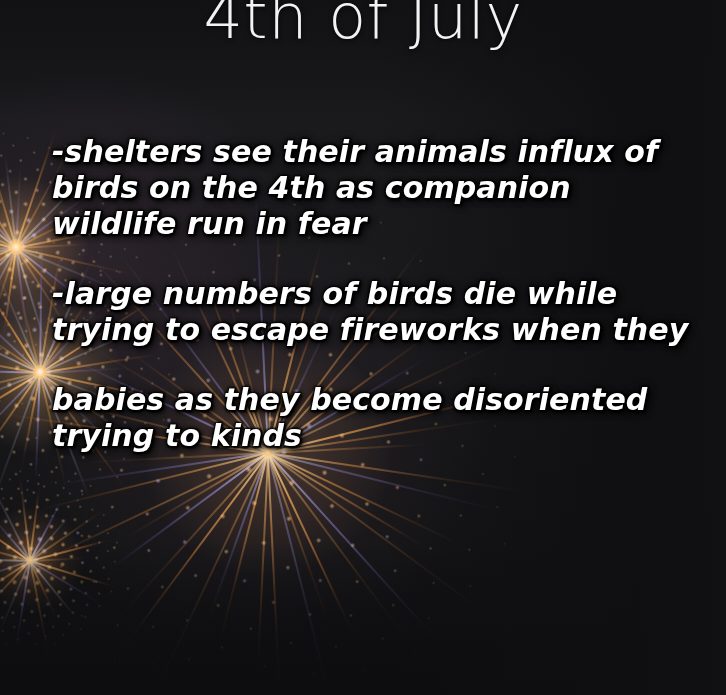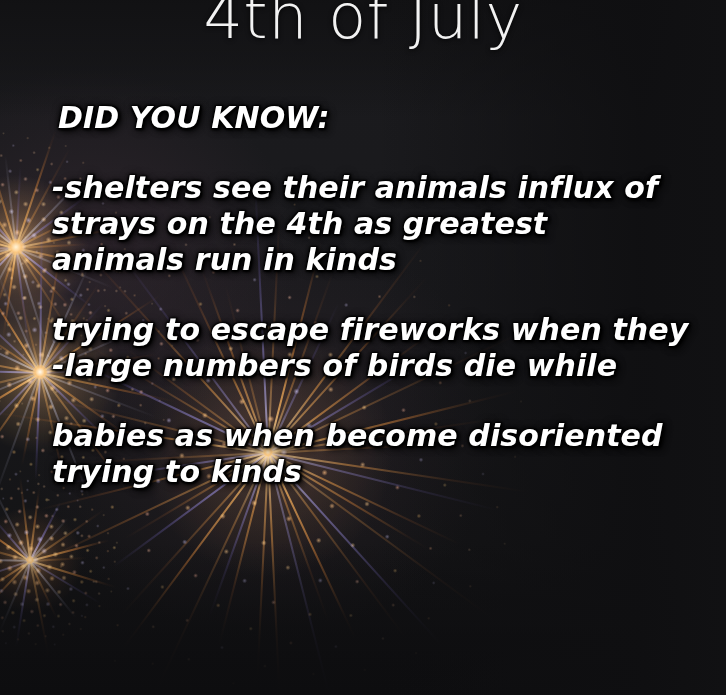--- a/index.html
+++ b/index.html
@@ -269,31 +269,30 @@
         <div class="sparkfield" style="width: 184px; height: 184px; left: 3px; top: 3px; background-image: radial-gradient(3.5px at 97.5px 92px, rgba(198, 190, 245, 0.7) 0%, rgba(0, 0, 0, 0) 100%), radial-gradient(3.4px at 85.4px 98px, rgba(255, 169, 97, 0.79) 0%, rgba(0, 0, 0, 0) 100%), radial-gradient(3.3px at 93px 80.7px, rgba(255, 170, 98, 0.77) 0%, rgba(0, 0, 0, 0) 100%), radial-gradient(3.3px at 100.1px 102.6px, rgba(255, 171, 99, 0.76) 0%, rgba(0, 0, 0, 0) 100%), radial-gradient(3.2px at 77.1px 89.4px, rgba(255, 172, 100, 0.74) 0%, rgba(0, 0, 0, 0) 100%), radial-gradient(3.2px at 106.1px 83px, rgba(198, 190, 245, 0.63) 0%, rgba(0, 0, 0, 0) 100%), radial-gradient(3.2px at 87.3px 109.5px, rgba(255, 174, 102, 0.72) 0%, rgba(0, 0, 0, 0) 100%), radial-gradient(3.1px at 83px 74.7px, rgba(255, 175, 103, 0.71) 0%, rgba(0, 0, 0, 0) 100%), radial-gradient(3.1px at 111.4px 99.1px, rgba(255, 176, 104, 0.7) 0%, rgba(0, 0, 0, 0) 100%), radial-gradient(3.1px at 71.8px 100.3px, rgba(255, 177, 105, 0.69) 0%, rgba(0, 0, 0, 0) 100%), radial-gradient(3.1px at 101.7px 71.2px, rgba(198, 190, 245, 0.59) 0%, rgba(0, 0, 0, 0) 100%), radial-gradient(3px at 99.2px 114.9px, rgba(255, 179, 107, 0.68) 0%, rgba(0, 0, 0, 0) 100%), radial-gradient(3px at 70.3px 79.4px, rgba(255, 180, 108, 0.67) 0%, rgba(0, 0, 0, 0) 100%), radial-gradient(3px at 117.4px 86.4px, rgba(255, 181, 109, 0.66) 0%, rgba(0, 0, 0, 0) 100%), radial-gradient(3px at 76.5px 114.1px, rgba(255, 182, 110, 0.65) 0%, rgba(0, 0, 0, 0) 100%), radial-gradient(2.9px at 88.4px 64.4px, rgba(198, 190, 245, 0.56) 0%, rgba(0, 0, 0, 0) 100%), radial-gradient(2.9px at 114px 110.5px, rgba(255, 184, 112, 0.64) 0%, rgba(0, 0, 0, 0) 100%), radial-gradient(2.9px at 62.4px 93.2px, rgba(255, 185, 113, 0.63) 0%, rgba(0, 0, 0, 0) 100%), radial-gradient(2.9px at 113.6px 70.5px, rgba(255, 186, 114, 0.63) 0%, rgba(0, 0, 0, 0) 100%), radial-gradient(2.9px at 90.6px 123.2px, rgba(255, 187, 115, 0.62) 0%, rgba(0, 0, 0, 0) 100%), radial-gradient(2.8px at 71.5px 67.4px, rgba(198, 190, 245, 0.54) 0%, rgba(0, 0, 0, 0) 100%), radial-gradient(2.8px at 124.5px 96.4px, rgba(255, 189, 117, 0.61) 0%, rgba(0, 0, 0, 0) 100%), radial-gradient(2.8px at 64.5px 111.2px, rgba(255, 190, 118, 0.6) 0%, rgba(0, 0, 0, 0) 100%), radial-gradient(2.8px at 99.5px 58.6px, rgba(255, 191, 119, 0.6) 0%, rgba(0, 0, 0, 0) 100%), radial-gradient(2.8px at 109.4px 122.4px, rgba(255, 192, 120, 0.59) 0%, rgba(0, 0, 0, 0) 100%), radial-gradient(2.7px at 58px 81.2px, rgba(198, 190, 245, 0.52) 0%, rgba(0, 0, 0, 0) 100%), radial-gradient(2.7px at 125px 76.7px, rgba(255, 194, 122, 0.58) 0%, rgba(0, 0, 0, 0) 100%), radial-gradient(2.7px at 77.7px 126.2px, rgba(255, 195, 123, 0.58) 0%, rgba(0, 0, 0, 0) 100%), radial-gradient(2.7px at 79.2px 56.5px, rgba(255, 196, 124, 0.57) 0%, rgba(0, 0, 0, 0) 100%), radial-gradient(2.7px at 126px 109.9px, rgba(255, 197, 125, 0.57) 0%, rgba(0, 0, 0, 0) 100%), radial-gradient(2.7px at 54.3px 101.9px, rgba(198, 190, 245, 0.5) 0%, rgba(0, 0, 0, 0) 100%), radial-gradient(2.7px at 113.4px 58.6px, rgba(255, 199, 127, 0.56) 0%, rgba(0, 0, 0, 0) 100%), radial-gradient(2.6px at 98.8px 131.7px, rgba(255, 200, 128, 0.55) 0%, rgba(0, 0, 0, 0) 100%), radial-gradient(2.6px at 59.7px 67px, rgba(255, 201, 129, 0.55) 0%, rgba(0, 0, 0, 0) 100%), radial-gradient(2.6px at 133.4px 88.6px, rgba(255, 202, 130, 0.54) 0%, rgba(0, 0, 0, 0) 100%), radial-gradient(2.6px at 63.4px 122.9px, rgba(198, 190, 245, 0.48) 0%, rgba(0, 0, 0, 0) 100%), radial-gradient(2.6px at 92.2px 49.3px, rgba(255, 204, 132, 0.54) 0%, rgba(0, 0, 0, 0) 100%), radial-gradient(2.6px at 121.1px 124px, rgba(255, 205, 133, 0.53) 0%, rgba(0, 0, 0, 0) 100%), radial-gradient(2.6px at 48.4px 88px, rgba(255, 206, 134, 0.53) 0%, rgba(0, 0, 0, 0) 100%), radial-gradient(2.5px at 127.4px 65.2px, rgba(255, 207, 135, 0.52) 0%, rgba(0, 0, 0, 0) 100%), radial-gradient(2.5px at 84px 136.2px, rgba(198, 190, 245, 0.46) 0%, rgba(0, 0, 0, 0) 100%), radial-gradient(2.5px at 67.8px 53.5px, rgba(255, 169, 137, 0.51) 0%, rgba(0, 0, 0, 0) 100%), radial-gradient(2.5px at 136.4px 104.2px, rgba(255, 170, 138, 0.51) 0%, rgba(0, 0, 0, 0) 100%), radial-gradient(2.5px at 50.6px 113.3px, rgba(255, 171, 139, 0.51) 0%, rgba(0, 0, 0, 0) 100%), radial-gradient(2.5px at 108.4px 47.8px, rgba(255, 172, 140, 0.5) 0%, rgba(0, 0, 0, 0) 100%), radial-gradient(2.5px at 110px 136.1px, rgba(198, 190, 245, 0.45) 0%, rgba(0, 0, 0, 0) 100%), radial-gradient(2.4px at 48.5px 71.4px, rgba(255, 174, 142, 0.49) 0%, rgba(0, 0, 0, 0) 100%), radial-gradient(2.4px at 138.5px 77.7px, rgba(255, 175, 143, 0.49) 0%, rgba(0, 0, 0, 0) 100%), radial-gradient(2.4px at 67.1px 134.4px, rgba(255, 176, 144, 0.49) 0%, rgba(0, 0, 0, 0) 100%), radial-gradient(2.4px at 81.6px 43.4px, rgba(255, 177, 145, 0.48) 0%, rgba(0, 0, 0, 0) 100%), radial-gradient(2.4px at 132.9px 121.1px, rgba(198, 190, 245, 0.43) 0%, rgba(0, 0, 0, 0) 100%), radial-gradient(2.4px at 41.7px 98.3px, rgba(255, 179, 147, 0.47) 0%, rgba(0, 0, 0, 0) 100%), radial-gradient(2.4px at 125.2px 53px, rgba(255, 180, 148, 0.47) 0%, rgba(0, 0, 0, 0) 100%), radial-gradient(2.4px at 93.9px 143.6px, rgba(255, 181, 149, 0.47) 0%, rgba(0, 0, 0, 0) 100%), radial-gradient(2.4px at 55.4px 54.9px, rgba(255, 182, 150, 0.46) 0%, rgba(0, 0, 0, 0) 100%), radial-gradient(2.3px at 144.5px 94.7px, rgba(198, 190, 245, 0.42) 0%, rgba(0, 0, 0, 0) 100%), radial-gradient(2.3px at 51.1px 125.8px, rgba(255, 184, 152, 0.46) 0%, rgba(0, 0, 0, 0) 100%), radial-gradient(2.3px at 99.4px 39px, rgba(255, 185, 153, 0.45) 0%, rgba(0, 0, 0, 0) 100%), radial-gradient(2.3px at 122.6px 136.5px, rgba(255, 186, 154, 0.45) 0%, rgba(0, 0, 0, 0) 100%), radial-gradient(2.3px at 38.9px 79.8px, rgba(255, 187, 155, 0.45) 0%, rgba(0, 0, 0, 0) 100%), radial-gradient(2.3px at 139.8px 64.9px, rgba(198, 190, 245, 0.4) 0%, rgba(0, 0, 0, 0) 100%), radial-gradient(2.3px at 74.9px 144.7px, rgba(255, 189, 97, 0.44) 0%, rgba(0, 0, 0, 0) 100%), radial-gradient(2.3px at 68.8px 41.2px, rgba(255, 190, 98, 0.44) 0%, rgba(0, 0, 0, 0) 100%), radial-gradient(2.3px at 143.8px 114px, rgba(255, 191, 99, 0.43) 0%, rgba(0, 0, 0, 0) 100%), radial-gradient(2.2px at 38.5px 110.9px, rgba(255, 192, 100, 0.43) 0%, rgba(0, 0, 0, 0) 100%), radial-gradient(2.2px at 118.8px 41.5px, rgba(198, 190, 245, 0.39) 0%, rgba(0, 0, 0, 0) 100%), radial-gradient(2.2px at 106.4px 147.7px, rgba(255, 194, 102, 0.42) 0%, rgba(0, 0, 0, 0) 100%), radial-gradient(2.2px at 43.4px 60.4px, rgba(255, 195, 103, 0.42) 0%, rgba(0, 0, 0, 0) 100%), radial-gradient(2.2px at 149.6px 82.4px, rgba(255, 196, 104, 0.42) 0%, rgba(0, 0, 0, 0) 100%), radial-gradient(2.2px at 55.7px 138.4px, rgba(255, 197, 105, 0.41) 0%, rgba(0, 0, 0, 0) 100%), radial-gradient(2.2px at 87.4px 32.9px, rgba(198, 190, 245, 0.38) 0%, rgba(0, 0, 0, 0) 100%), radial-gradient(2.2px at 135.6px 132.8px, rgba(255, 199, 107, 0.41) 0%, rgba(0, 0, 0, 0) 100%), radial-gradient(2.2px at 31.9px 91.4px, rgba(255, 200, 108, 0.4) 0%, rgba(0, 0, 0, 0) 100%), radial-gradient(2.2px at 137px 51.6px, rgba(255, 201, 109, 0.4) 0%, rgba(0, 0, 0, 0) 100%), radial-gradient(2.1px at 86.1px 152.6px, rgba(255, 202, 110, 0.4) 0%, rgba(0, 0, 0, 0) 100%), radial-gradient(2.1px at 55.2px 43px, rgba(198, 190, 245, 0.36) 0%, rgba(0, 0, 0, 0) 100%), radial-gradient(2.1px at 152.7px 103.3px, rgba(255, 204, 112, 0.39) 0%, rgba(0, 0, 0, 0) 100%), radial-gradient(2.1px at 39.2px 124.8px, rgba(255, 205, 113, 0.39) 0%, rgba(0, 0, 0, 0) 100%), radial-gradient(2.1px at 108.8px 31.8px, rgba(255, 206, 114, 0.38) 0%, rgba(0, 0, 0, 0) 100%), radial-gradient(2.1px at 120.5px 148.1px, rgba(255, 207, 115, 0.38) 0%, rgba(0, 0, 0, 0) 100%), radial-gradient(2.1px at 32.7px 69.7px, rgba(198, 190, 245, 0.35) 0%, rgba(0, 0, 0, 0) 100%), radial-gradient(2.1px at 151.1px 68.3px, rgba(255, 169, 117, 0.38) 0%, rgba(0, 0, 0, 0) 100%), radial-gradient(2.1px at 64.3px 149.8px, rgba(255, 170, 118, 0.37) 0%, rgba(0, 0, 0, 0) 100%), radial-gradient(2.1px at 73.3px 30.3px, rgba(255, 171, 119, 0.37) 0%, rgba(0, 0, 0, 0) 100%), radial-gradient(2px at 147.8px 125.1px, rgba(255, 172, 120, 0.37) 0%, rgba(0, 0, 0, 0) 100%), radial-gradient(2px at 28.1px 105.4px, rgba(198, 190, 245, 0.34) 0%, rgba(0, 0, 0, 0) 100%), radial-gradient(2px at 130.3px 38.7px, rgba(255, 174, 122, 0.36) 0%, rgba(0, 0, 0, 0) 100%), radial-gradient(2px at 99.8px 157.6px, rgba(255, 175, 123, 0.36) 0%, rgba(0, 0, 0, 0) 100%), radial-gradient(2px at 41.6px 48.7px, rgba(255, 176, 124, 0.35) 0%, rgba(0, 0, 0, 0) 100%), radial-gradient(2px at 158.7px 89.9px, rgba(255, 177, 125, 0.35) 0%, rgba(0, 0, 0, 0) 100%), radial-gradient(2px at 43.9px 138.9px, rgba(198, 190, 245, 0.33) 0%, rgba(0, 0, 0, 0) 100%), radial-gradient(2px at 95.8px 24.6px, rgba(255, 179, 127, 0.35) 0%, rgba(0, 0, 0, 0) 100%), radial-gradient(2px at 135px 144.5px, rgba(255, 180, 128, 0.34) 0%, rgba(0, 0, 0, 0) 100%), radial-gradient(2px at 24.4px 82.2px, rgba(255, 181, 129, 0.34) 0%, rgba(0, 0, 0, 0) 100%), radial-gradient(2px at 148.7px 53.4px, rgba(255, 182, 130, 0.34) 0%, rgba(0, 0, 0, 0) 100%), radial-gradient(2px at 76.2px 159.1px, rgba(198, 190, 245, 0.32) 0%, rgba(0, 0, 0, 0) 100%), radial-gradient(1.9px at 58.1px 31.5px, rgba(255, 184, 132, 0.33) 0%, rgba(0, 0, 0, 0) 100%), radial-gradient(1.9px at 158.2px 113.8px, rgba(255, 185, 133, 0.33) 0%, rgba(0, 0, 0, 0) 100%), radial-gradient(1.9px at 28.1px 120.8px, rgba(255, 186, 134, 0.33) 0%, rgba(0, 0, 0, 0) 100%), radial-gradient(1.9px at 119.8px 27.3px, rgba(255, 187, 135, 0.32) 0%, rgba(0, 0, 0, 0) 100%), radial-gradient(1.9px at 115.3px 158.8px, rgba(198, 190, 245, 0.31) 0%, rgba(0, 0, 0, 0) 100%), radial-gradient(1.9px at 29.4px 58.3px, rgba(255, 189, 137, 0.32) 0%, rgba(0, 0, 0, 0) 100%), radial-gradient(1.9px at 161.3px 74.5px, rgba(255, 190, 138, 0.32) 0%, rgba(0, 0, 0, 0) 100%), radial-gradient(1.9px at 52.6px 152px, rgba(255, 191, 139, 0.31) 0%, rgba(0, 0, 0, 0) 100%), radial-gradient(1.9px at 80.5px 20.8px, rgba(255, 192, 140, 0.31) 0%, rgba(0, 0, 0, 0) 100%), radial-gradient(1.9px at 148.9px 136.9px, rgba(198, 190, 245, 0.3) 0%, rgba(0, 0, 0, 0) 100%), radial-gradient(1.9px at 19.4px 97.3px, rgba(255, 194, 142, 0.31) 0%, rgba(0, 0, 0, 0) 100%), radial-gradient(1.8px at 142.2px 38.8px, rgba(255, 195, 143, 0.3) 0%, rgba(0, 0, 0, 0) 100%), radial-gradient(1.8px at 90.9px 165.5px, rgba(255, 196, 144, 0.3) 0%, rgba(0, 0, 0, 0) 100%), radial-gradient(1.8px at 42.9px 36.8px, rgba(255, 197, 145, 0.3) 0%, rgba(0, 0, 0, 0) 100%), radial-gradient(1.8px at 165.8px 99.6px, rgba(198, 190, 245, 0.29) 0%, rgba(0, 0, 0, 0) 100%), radial-gradient(1.8px at 32.2px 136.5px, rgba(255, 199, 147, 0.29) 0%, rgba(0, 0, 0, 0) 100%), radial-gradient(1.8px at 106.1px 18.5px, rgba(255, 200, 148, 0.29) 0%, rgba(0, 0, 0, 0) 100%), radial-gradient(1.8px at 131.4px 156px, rgba(255, 201, 149, 0.29) 0%, rgba(0, 0, 0, 0) 100%), radial-gradient(1.8px at 19.4px 71.3px, rgba(255, 202, 150, 0.29) 0%, rgba(0, 0, 0, 0) 100%), radial-gradient(1.8px at 159.8px 58px, rgba(198, 190, 245, 0.28) 0%, rgba(0, 0, 0, 0) 100%), radial-gradient(1.8px at 64.8px 163.2px, rgba(255, 204, 152, 0.28) 0%, rgba(0, 0, 0, 0) 100%), radial-gradient(1.8px at 63.8px 20.9px, rgba(255, 205, 153, 0.28) 0%, rgba(0, 0, 0, 0) 100%), radial-gradient(1.8px at 161.1px 125.6px, rgba(255, 206, 154, 0.28) 0%, rgba(0, 0, 0, 0) 100%), radial-gradient(1.8px at 18.1px 114px, rgba(255, 207, 155, 0.27) 0%, rgba(0, 0, 0, 0) 100%), radial-gradient(1.7px at 131.8px 25.5px, rgba(198, 190, 245, 0.27) 0%, rgba(0, 0, 0, 0) 100%), radial-gradient(1.7px at 107.6px 168.2px, rgba(255, 169, 97, 0.27) 0%, rgba(0, 0, 0, 0) 100%), radial-gradient(1.7px at 28.8px 46.1px, rgba(255, 170, 98, 0.27) 0%, rgba(0, 0, 0, 0) 100%), radial-gradient(1.7px at 169.9px 83.1px, rgba(255, 171, 99, 0.26) 0%, rgba(0, 0, 0, 0) 100%), radial-gradient(1.7px at 40.4px 151.5px, rgba(255, 172, 100, 0.26) 0%, rgba(0, 0, 0, 0) 100%), radial-gradient(1.7px at 89.9px 13px, rgba(198, 190, 245, 0.26) 0%, rgba(0, 0, 0, 0) 100%), radial-gradient(1.7px at 147.2px 149.1px, rgba(255, 174, 102, 0.26) 0%, rgba(0, 0, 0, 0) 100%), radial-gradient(1.7px at 12.5px 87.2px, rgba(255, 175, 103, 0.25) 0%, rgba(0, 0, 0, 0) 100%), radial-gradient(1.7px at 154.2px 41.6px, rgba(255, 176, 104, 0.25) 0%, rgba(0, 0, 0, 0) 100%), radial-gradient(1.7px at 80.1px 171.4px, rgba(255, 177, 105, 0.25) 0%, rgba(0, 0, 0, 0) 100%), radial-gradient(1.7px at 46.9px 25.2px, rgba(198, 190, 245, 0.25) 0%, rgba(0, 0, 0, 0) 100%), radial-gradient(1.7px at 170.7px 110.9px, rgba(255, 179, 107, 0.24) 0%, rgba(0, 0, 0, 0) 100%), radial-gradient(1.7px at 20.9px 131.4px, rgba(255, 180, 108, 0.24) 0%, rgba(0, 0, 0, 0) 100%), radial-gradient(1.6px at 117.9px 14.7px, rgba(255, 181, 109, 0.24) 0%, rgba(0, 0, 0, 0) 100%), radial-gradient(1.6px at 125.2px 166.8px, rgba(255, 182, 110, 0.24) 0%, rgba(0, 0, 0, 0) 100%), radial-gradient(1.6px at 16.7px 59.2px, rgba(198, 190, 245, 0.24) 0%, rgba(0, 0, 0, 0) 100%), radial-gradient(1.6px at 170px 65.2px, rgba(255, 184, 112, 0.23) 0%, rgba(0, 0, 0, 0) 100%), radial-gradient(1.6px at 52.4px 164.7px, rgba(255, 185, 113, 0.23) 0%, rgba(0, 0, 0, 0) 100%), radial-gradient(1.6px at 72px 11.4px, rgba(255, 186, 114, 0.23) 0%, rgba(0, 0, 0, 0) 100%), radial-gradient(1.6px at 161.4px 138.1px, rgba(255, 187, 115, 0.23) 0%, rgba(0, 0, 0, 0) 100%), radial-gradient(1.6px at 9.4px 105px, rgba(198, 190, 245, 0.23) 0%, rgba(0, 0, 0, 0) 100%), radial-gradient(1.6px at 144.4px 26.4px, rgba(255, 189, 117, 0.22) 0%, rgba(0, 0, 0, 0) 100%), radial-gradient(1.6px at 97.7px 176.1px, rgba(255, 190, 118, 0.22) 0%, rgba(0, 0, 0, 0) 100%), radial-gradient(1.6px at 30.8px 33.7px, rgba(255, 191, 119, 0.22) 0%, rgba(0, 0, 0, 0) 100%), radial-gradient(1.6px at 176.8px 93.7px, rgba(255, 192, 120, 0.21) 0%, rgba(0, 0, 0, 0) 100%), radial-gradient(1.6px at 28.1px 148.3px, rgba(198, 190, 245, 0.22) 0%, rgba(0, 0, 0, 0) 100%), radial-gradient(1.6px at 101.1px 7.1px, rgba(255, 194, 122, 0.21) 0%, rgba(0, 0, 0, 0) 100%), radial-gradient(1.6px at 142.8px 161px, rgba(255, 195, 123, 0.21) 0%, rgba(0, 0, 0, 0) 100%), radial-gradient(1.5px at 7.6px 75.4px, rgba(255, 196, 124, 0.21) 0%, rgba(0, 0, 0, 0) 100%), radial-gradient(1.5px at 165.7px 47.1px, rgba(255, 197, 125, 0.2) 0%, rgba(0, 0, 0, 0) 100%), radial-gradient(1.5px at 67.9px 175.2px, rgba(198, 190, 245, 0.21) 0%, rgba(0, 0, 0, 0) 100%), radial-gradient(1.5px at 53.5px 14.1px, rgba(255, 199, 127, 0.2) 0%, rgba(0, 0, 0, 0) 100%), radial-gradient(1.5px at 173.3px 123.5px, rgba(255, 200, 128, 0.2) 0%, rgba(0, 0, 0, 0) 100%), radial-gradient(1.5px at 10.5px 123.8px, rgba(255, 201, 129, 0.19) 0%, rgba(0, 0, 0, 0) 100%), radial-gradient(1.5px at 130.7px 13.3px, rgba(255, 202, 130, 0.19) 0%, rgba(0, 0, 0, 0) 100%), radial-gradient(1.5px at 116.7px 176.5px, rgba(198, 190, 245, 0.2) 0%, rgba(0, 0, 0, 0) 100%), radial-gradient(1.5px at 16.5px 46.3px, rgba(255, 204, 132, 0.19) 0%, rgba(0, 0, 0, 0) 100%), radial-gradient(1.5px at 178.9px 74.7px, rgba(255, 205, 133, 0.19) 0%, rgba(0, 0, 0, 0) 100%), radial-gradient(1.5px at 39.5px 163.7px, rgba(255, 206, 134, 0.18) 0%, rgba(0, 0, 0, 0) 100%), radial-gradient(1.5px at 82.3px 3.4px, rgba(255, 207, 135, 0.18) 0%, rgba(0, 0, 0, 0) 100%);"></div>
         <div class="core" style="width: 8px; height: 8px; background: radial-gradient(circle, rgb(255, 220, 168) 0%, rgba(255, 198, 120, 0.85) 45%, rgba(240, 140, 70, 0) 100%); box-shadow: rgba(255, 196, 120, 0.45) 0px 0px 22px 8px;"></div>
       </div>
     </div>
 
   <div class="vignette"></div>
 
   <div class="title">4th of July</div>
 
   <div class="body-text">
-    <div class="lede">DID YOU KNOW:</div>
     <div id="facts">
         <div class="fact">
           <span class="ln">-shelters see their animals influx of</span>
-          <span class="ln">strays on the 4th as greatest</span>
-          <span class="ln">animals run in kinds</span>
+          <span class="ln">birds on the 4th as companion</span>
+          <span class="ln">wildlife run in fear</span>
         </div>
         <div class="fact">
+          <span class="ln">-large numbers of birds die while</span>
           <span class="ln">trying to escape fireworks when they</span>
-          <span class="ln">-large numbers of birds die while</span>
         </div>
         <div class="fact">
-          <span class="ln">babies as when become disoriented</span>
+          <span class="ln">babies as they become disoriented</span>
           <span class="ln">trying to kinds</span>
         </div>
       </div>
   </div>
 
 </div>
 
 </body></html>

